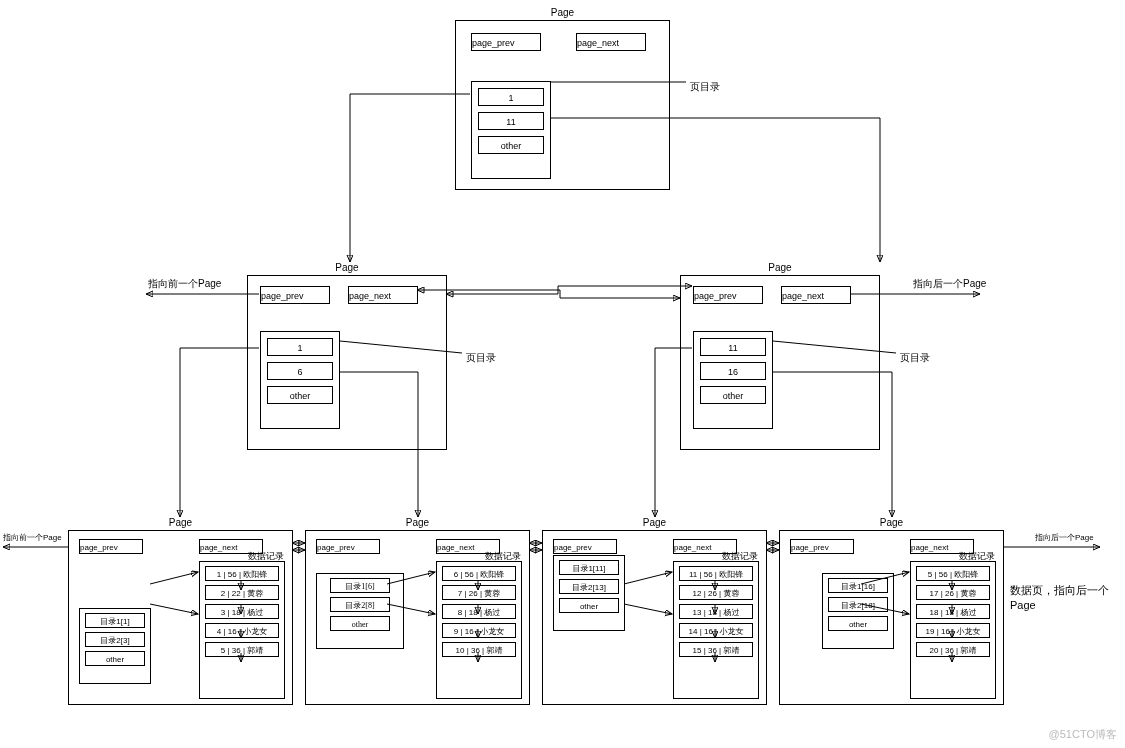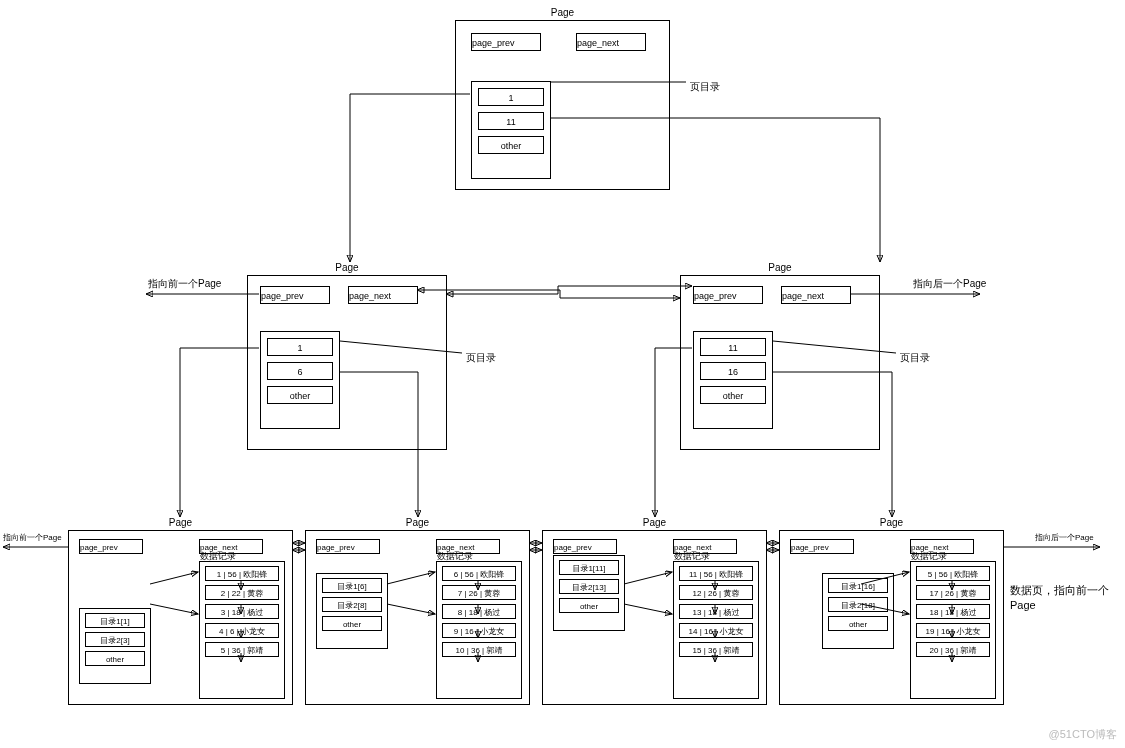--- a/index.html
+++ b/index.html
@@ -5,21 +5,21 @@
   * { box-sizing: border-box; }
   body { margin: 0; font-family: sans-serif; font-size: 9px; color: #000; background: #fff; width: 1125px; height: 748px; position: relative; }
   .page { position: absolute; border: 1px solid #000; background: #fff; }
   .pgtitle { position: absolute; top: -14px; left: 50%; transform: translateX(-50%); font-size: 10px; }
   .btn { position: absolute; border: 1px solid #000; width: 70px; height: 18px; text-align: left; line-height: 18px; font-size: 9px; }
   .btn.sm { width: 64px; height: 15px; line-height: 15px; font-size: 8px; }
   .box { position: absolute; border: 1px solid #000; }
   .slot { border: 1px solid #000; height: 18px; width: 66px; margin: 6px auto; text-align: center; line-height: 18px; font-size: 9px; }
   .slot.sm { height: 15px; width: 60px; margin: 4px auto; line-height: 15px; font-size: 8px; }
   .lbl { position: absolute; font-size: 10px; }
-  .rec-head { text-align: left; font-size: 9px; padding: 2px 0; }
+  .rec-head { text-align: right; font-size: 9px; padding: 2px 0; }
   .rec { border: 1px solid #000; height: 15px; width: 74px; margin: 4px auto; text-align: center; line-height: 15px; font-size: 8px; }
   .watermark { position: absolute; right: 8px; bottom: 6px; color: #bbb; font-size: 11px; }
   svg.conn { position: absolute; left: 0; top: 0; width: 1125px; height: 748px; pointer-events: none; }
   svg.conn line, svg.conn path, svg.conn polyline { stroke: #000; stroke-width: 1; fill: none; }
   .arrow { marker-end: url(#ah); }
   .arrow2 { marker-start: url(#ahL); marker-end: url(#ah); }
 </style>
 </head>
 <body>
 
@@ -68,31 +68,31 @@
   <div class="box" style="left:10px; top:42px; width:72px; height:76px;margin-top:35px;">
     <div class="slot sm">目录1[1]</div>
     <div class="slot sm">目录2[3]</div>
     <div class="slot sm">other</div>
   </div>
   <div class="box" style="left:130px; top:30px; width:86px; height:138px;">
     <div class="rec-head" style="position:absolute; top:-14px; left:0; right:0;">数据记录</div>
     <div class="rec">1 | 56 | 欧阳锋</div>
     <div class="rec">2 | 22 | 黄蓉</div>
     <div class="rec">3 | 18 | 杨过</div>
-    <div class="rec">4 | 6 | 小龙女</div>
+    <div class="rec">4 | 16 | 小龙女</div>
     <div class="rec">5 | 36 | 郭靖</div>
   </div>
 </div>
 <div class="lbl" style="left:3px; top:532px; font-size:8px;">指向前一个Page</div>
 
 <div class="page" style="left:305px; top:530px; width:225px; height:175px;">
   <div class="pgtitle">Page</div>
   <div class="btn sm" style="left:10px; top:8px;">page_prev</div>
   <div class="btn sm" style="left:130px; top:8px;">page_next</div>
-  <div class="box" style="left:10px; top:42px; width:72px; height:76px;">
+  <div class="box" style="left:10px; top:42px; width:88px; height:76px;font-family:Liberation Serif, serif;">
     <div class="slot sm">目录1[6]</div>
     <div class="slot sm">目录2[8]</div>
     <div class="slot sm">other</div>
   </div>
   <div class="box" style="left:130px; top:30px; width:86px; height:138px;">
     <div class="rec-head" style="position:absolute; top:-14px; left:0; right:0;">数据记录</div>
     <div class="rec">6 | 56 | 欧阳锋</div>
     <div class="rec">7 | 26 | 黄蓉</div>
     <div class="rec">8 | 18 | 杨过</div>
     <div class="rec">9 | 16 | 小龙女</div>
@@ -131,21 +131,21 @@
   <div class="box" style="left:130px; top:30px; width:86px; height:138px;">
     <div class="rec-head" style="position:absolute; top:-14px; left:0; right:0;">数据记录</div>
     <div class="rec">5 | 56 | 欧阳锋</div>
     <div class="rec">17 | 26 | 黄蓉</div>
     <div class="rec">18 | 18 | 杨过</div>
     <div class="rec">19 | 16 | 小龙女</div>
     <div class="rec">20 | 36 | 郭靖</div>
   </div>
 </div>
 <div class="lbl" style="left:1035px; top:532px; font-size:8px;">指向后一个Page</div>
-<div class="lbl" style="left:1010px; top:583px; width:100px; font-size:11px; line-height:1.4;">数据页，指向前一个Page</div>
+<div class="lbl" style="left:1010px; top:583px; width:100px; font-size:11px; line-height:1.4;">数据页，指向后一个Page</div>
 
 <div class="watermark">@51CTO博客</div>
 
 <svg class="conn">
   <defs>
     <marker id="ah" markerWidth="8" markerHeight="8" refX="7" refY="3" orient="auto">
         <path d="M0,0 L7,3 L0,6 Z" fill="#000"></path>
       </marker>
     <marker id="ahL" markerWidth="8" markerHeight="8" refX="1" refY="3" orient="auto">
         <path d="M7,0 L0,3 L7,6 Z" fill="#000"></path>

